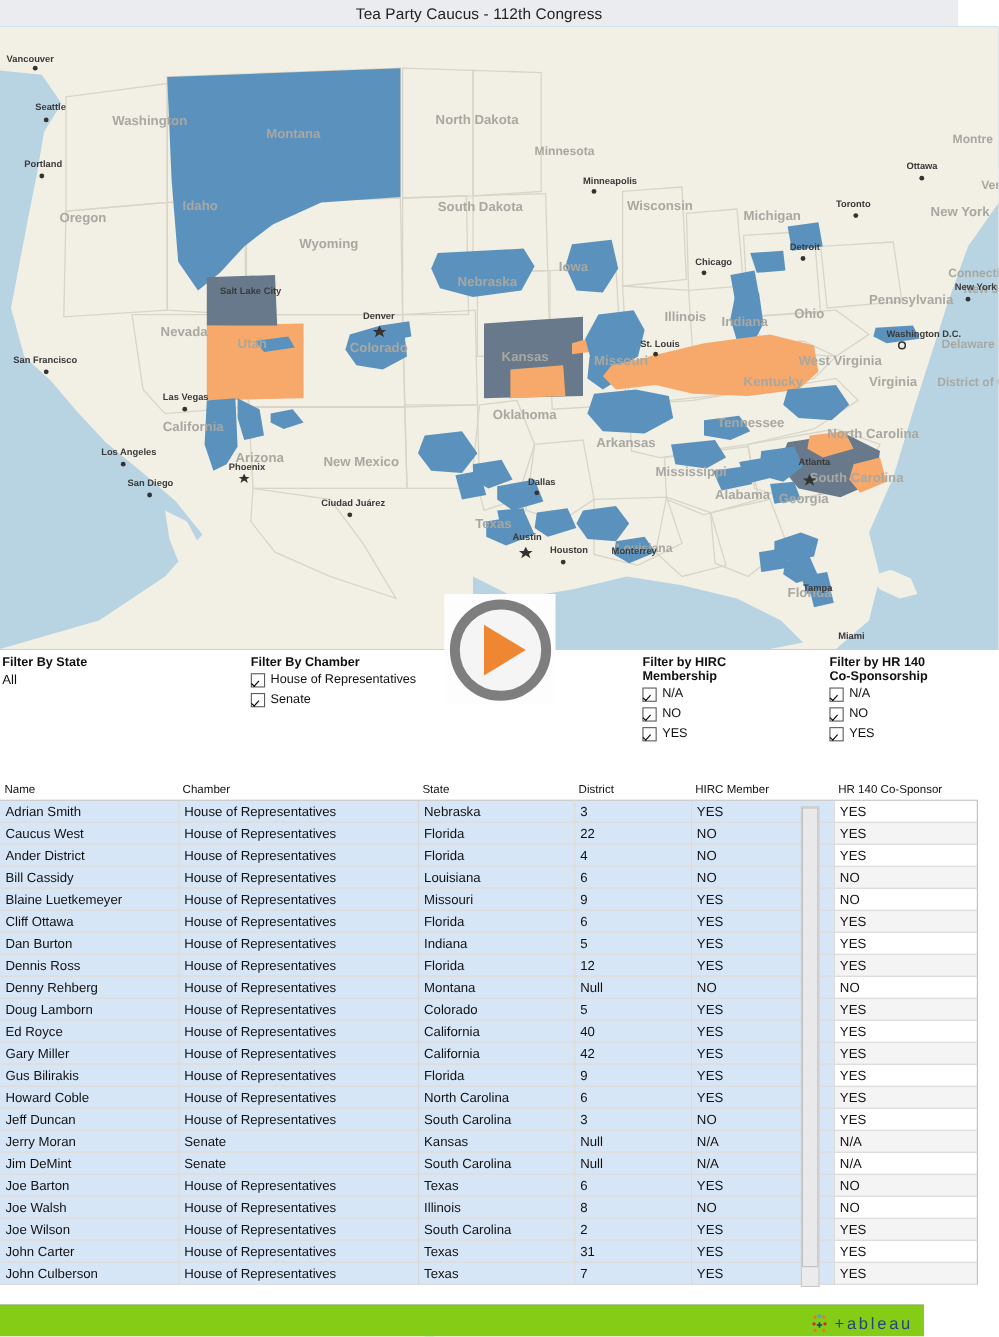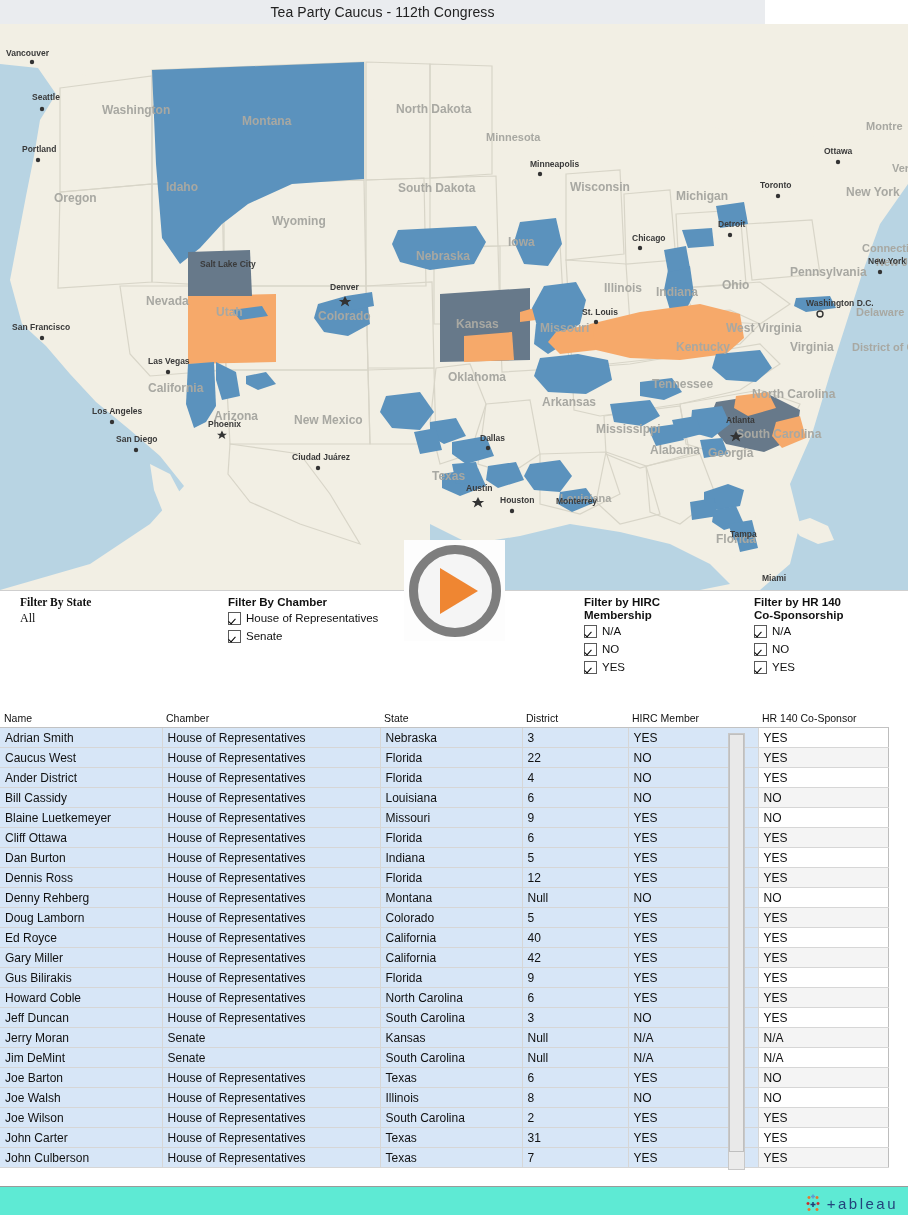--- a/index.html
+++ b/index.html
@@ -11,21 +11,21 @@
     position: relative;
     width: 908px;
     height: 1215px;
     overflow: hidden;
     background: #ffffff;
   }
 
   
   #title-bar {
     position: absolute; left: 0; top: 0;
-    width: 765px; height: 24px;
+    width: 871px; height: 24px;
     background: #eaecef;
     display: flex; align-items: center; justify-content: center;
   }
   #title-bar .title-text {
     font-size: 14px; color: #222; letter-spacing: .1px;
   }
 
   
   #map-panel {
     position: absolute; left: 0; top: 24px;
@@ -158,23 +158,23 @@
     position: absolute; left: 0; top: 0;
     width: 15px; height: 418px;
     background: #e9e9e9;
     border: 1px solid #bfbfbf;
     box-sizing: border-box;
   }
 
   
   #footer {
     position: absolute; left: 0; top: 1186px;
-    width: 908px; height: 29px;
+    width: 840px; height: 29px;
     border-top: 1px solid #9a9a9a;
-    background: #5eead4;
+    background: #84cc16;
   }
   #tableau-logo {
     position: absolute; right: 10px; top: 6px;
     display: flex; align-items: center; gap: 3px;
   }
   #tableau-wordmark {
     font-family: "Liberation Sans", sans-serif;
     font-size: 15px;
     color: #24447c;
     letter-spacing: 2.5px;
@@ -430,21 +430,21 @@
   </div>
 
   <div id="play-overlay">
     <div id="play-circle">
       <div id="play-triangle"></div>
     </div>
   </div>
 
   <div id="filters">
 
-    <div class="filter-block" style="left:20px; top:5px;font-family:Liberation Serif, serif;">
+    <div class="filter-block" style="left:2px; top:5px;">
       <div class="filter-title">Filter By State</div>
       <div class="filter-value">All</div>
     </div>
 
     <div class="filter-block" style="left:228px; top:5px;">
       <div class="filter-title">Filter By Chamber</div>
       <div class="check-row">
         <span class="checkbox checked"></span>
         <span class="check-label">House of Representatives</span>
       </div>

